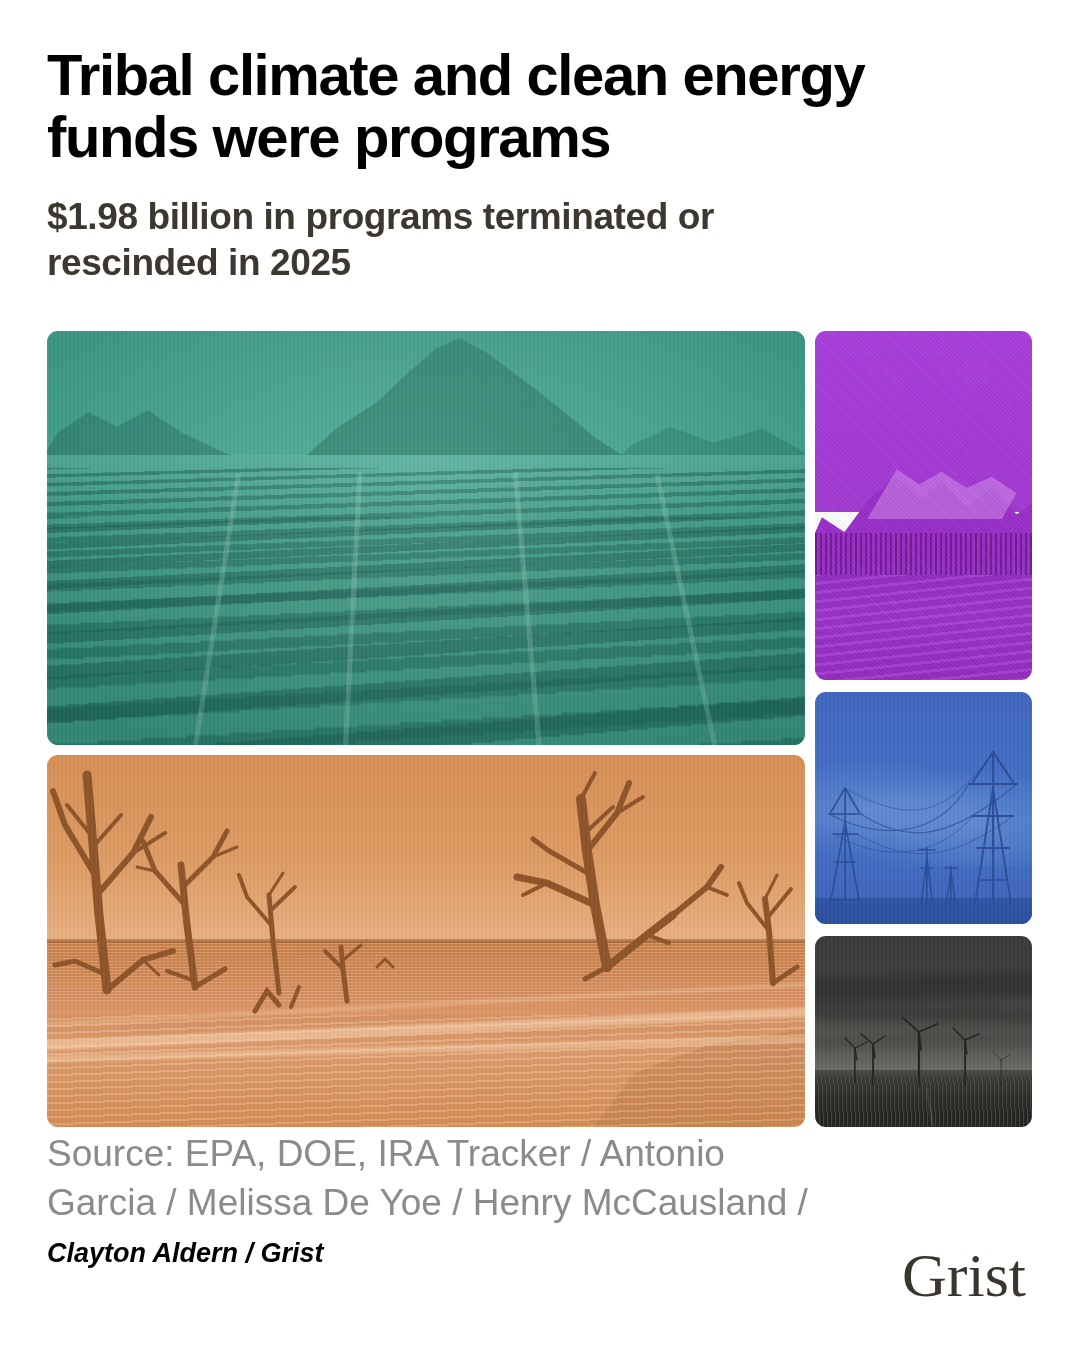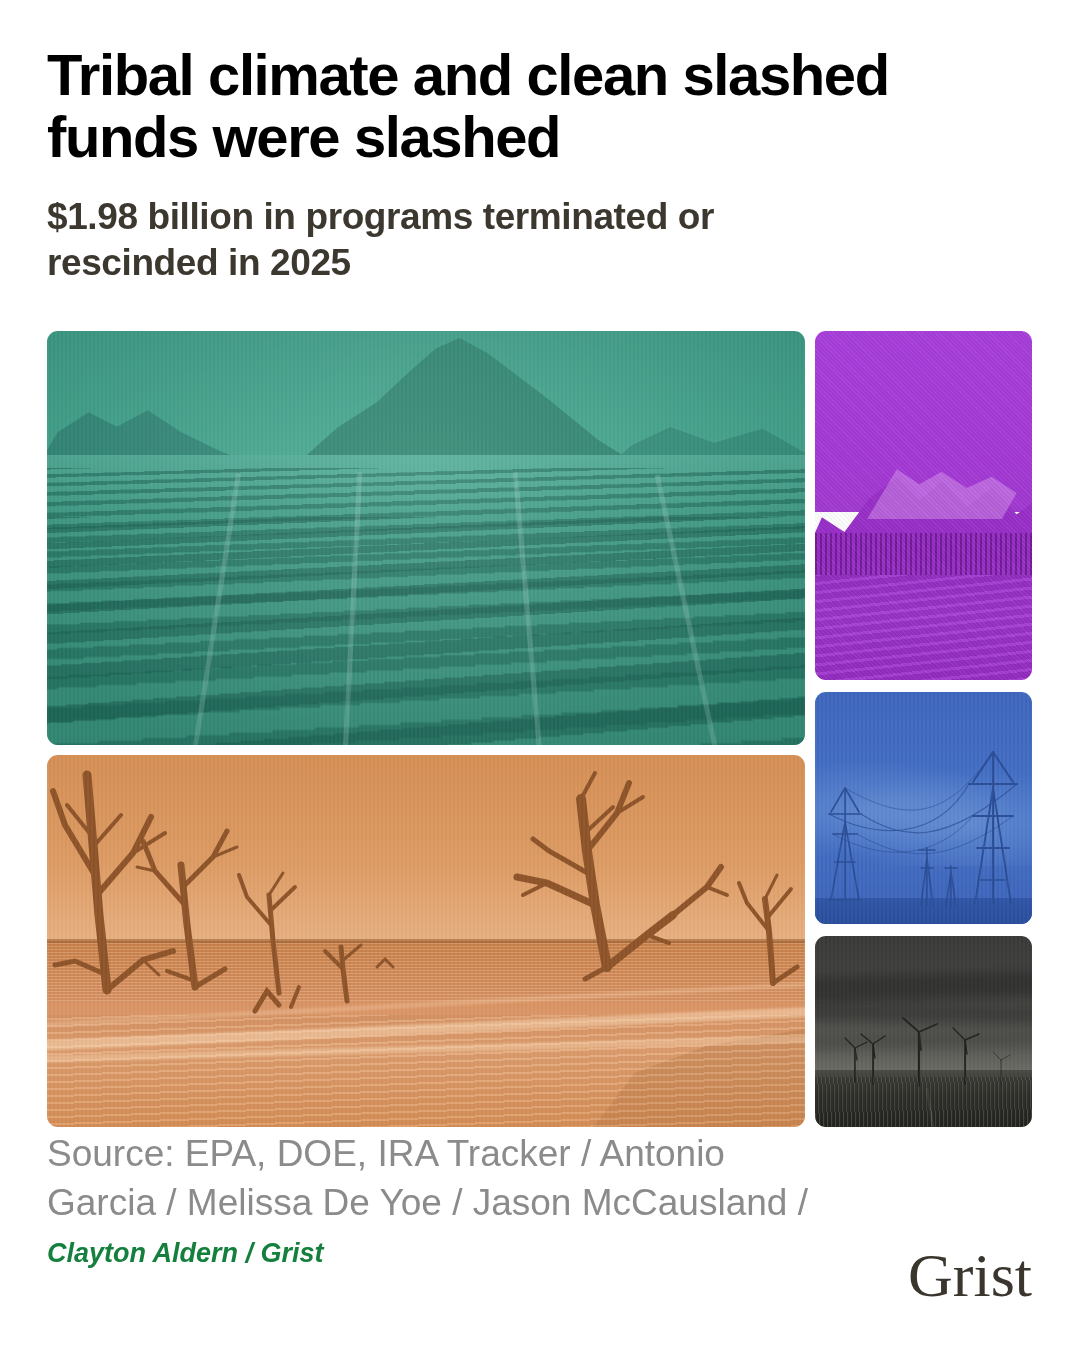--- a/index.html
+++ b/index.html
@@ -310,41 +310,41 @@
     font-size: 37px;
     line-height: 1.32;
     color: #8b8b8b;
     margin: 0;
   }
   .byline {
     font-size: 27px;
     line-height: 1.3;
     font-weight: 700;
     font-style: italic;
-    color: #15803d;
+    color: #000000;
     margin: 8px 0 0 0;
   }
   .brand {
     position: absolute;
-    right: 48px;
+    right: 54px;
     top: 1244px;
     font-family: "Liberation Serif", serif;
     font-size: 62px;
     line-height: 1;
     color: #3a352d;
     letter-spacing: 0px;
   }
 </style>
 </head>
 <body>
 
 <div id="page">
 
   <div class="header">
-    <h1 class="title">Tribal climate and clean slashed funds were slashed</h1>
+    <h1 class="title">Tribal climate and clean energy funds were programs</h1>
     <h2 class="subtitle">$1.98 billion in programs terminated or rescinded in 2025</h2>
   </div>
 
   <div class="treemap">
 
     <div class="tile" id="tile-solar">
       <div class="art">
         <div class="solar-sky"></div>
         <div class="solar-mtn-left"></div>
         <div class="solar-mtn-right"></div>
@@ -529,20 +529,20 @@
         <div class="en-grain"></div>
       </div>
 
     </div>
 
   </div>
 
   <div class="footer">
     <p class="source">
       <span>Source: EPA, DOE, IRA Tracker / Antonio</span><br>
-      <span>Garcia / Melissa De Yoe / Jason McCausland /</span><br>
+      <span>Garcia / Melissa De Yoe / Henry McCausland /</span><br>
     </p>
     <p class="byline">Clayton Aldern / Grist</p>
   </div>
 
   <div class="brand">Grist</div>
 
 </div>
 
 </body></html>

